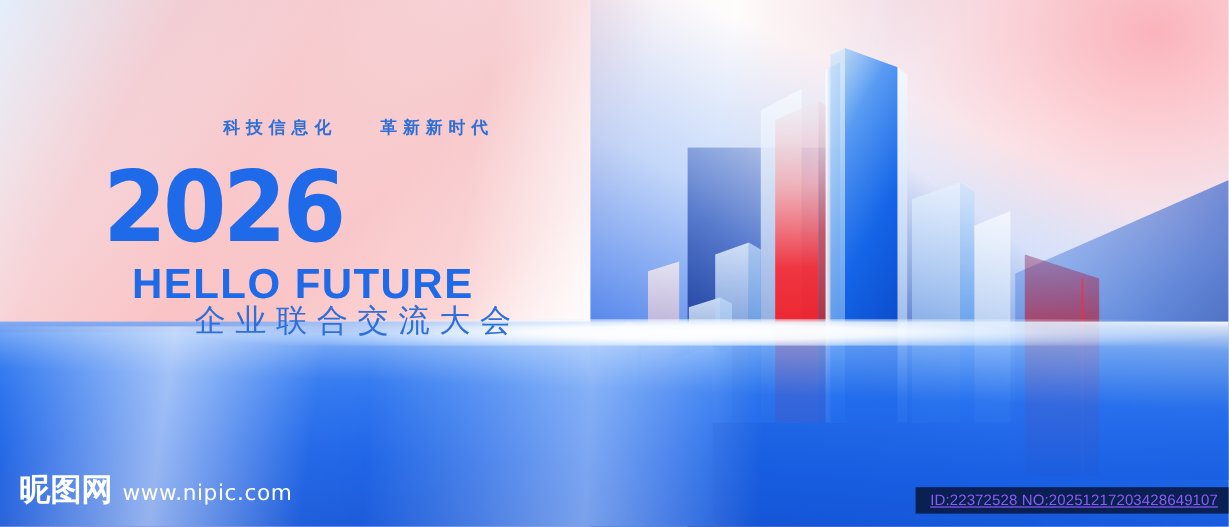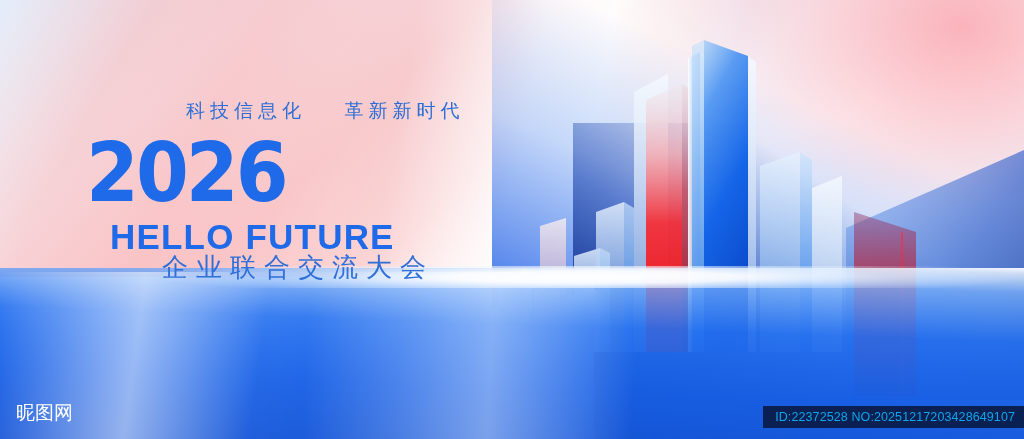--- a/index.html
+++ b/index.html
@@ -135,25 +135,25 @@
   
   .content {
     position: absolute;
     left: 0; top: 0;
     width: 620px; height: 100%;
     z-index: 20;
   }
   .tagline {
     position: absolute;
     left: 186px; top: 98px;
-    font-size: 19px;
+    font-size: 14px;
     letter-spacing: 5px;
     color: #2d6fd6;
     white-space: nowrap;
-    font-weight: 400;
+    font-weight: 700;
   }
   .tagline .gap { display: inline-block; width: 18px; }
 
   .headline-row {
     position: absolute;
     left: 86px; top: 139px;
     display: flex;
     align-items: flex-start;
     flex-direction: column;
   }
@@ -201,43 +201,44 @@
   
   .watermark {
     position: absolute;
     left: 16px; bottom: 13px;
     display: flex;
     align-items: baseline;
     gap: 8px;
     z-index: 30;
   }
   .wm-logo {
-    font-size: 19px;
-    font-weight: 400;
+    font-size: 26px;
+    font-weight: 700;
     color: #ffffff;
     letter-spacing: 0px;
     font-family: "DejaVu Sans", sans-serif;
   }
   .wm-url {
     font-size: 18px;
     color: #ffffff;
     letter-spacing: 0.5px;
     font-family: "DejaVu Sans", sans-serif;
   }
   .idbar {
     position: absolute;
     right: 0; bottom: 11px;
     background: #0a1f52;
-    color: #0ea5e9;
+    color: #8b5cf6;
     font-size: 12.5px;
     padding: 4px 9px 4px 12px;
     letter-spacing: 0.1px;
     white-space: nowrap;
     z-index: 30;
     font-family: "Liberation Sans", sans-serif;
+    text-decoration: underline;
   }
 </style>
 </head>
 <body>
 
 <div id="poster">
 
   <div class="bg-layer bg-base"></div>
   <div class="bg-layer bg-pink-left"></div>
   <div class="bg-layer bg-pink-left2"></div>
@@ -363,17 +364,18 @@
       <div class="headline-texts">
         <div class="hello">HELLO FUTURE</div>
       </div>
     </div>
 
     <div class="subtitle">企业联合交流大会</div>
   </div>
 
   <div class="watermark">
     <span class="wm-logo">昵图网</span>
+    <span class="wm-url">www.nipic.com</span>
   </div>
 
   <div class="idbar">ID:22372528 NO:20251217203428649107</div>
 
 </div>
 
 </body></html>

